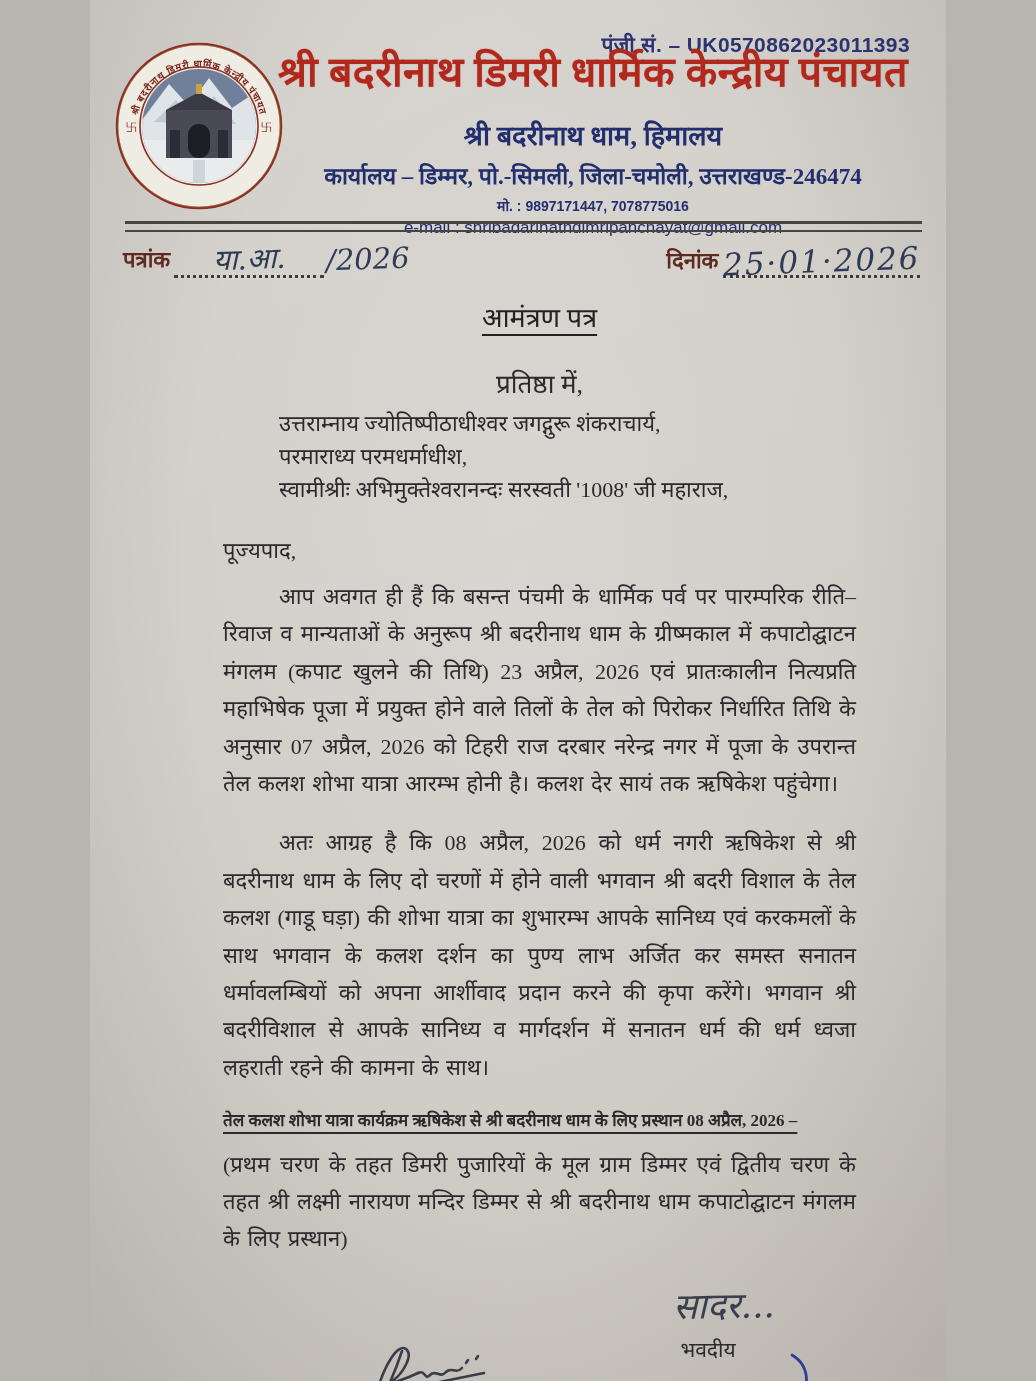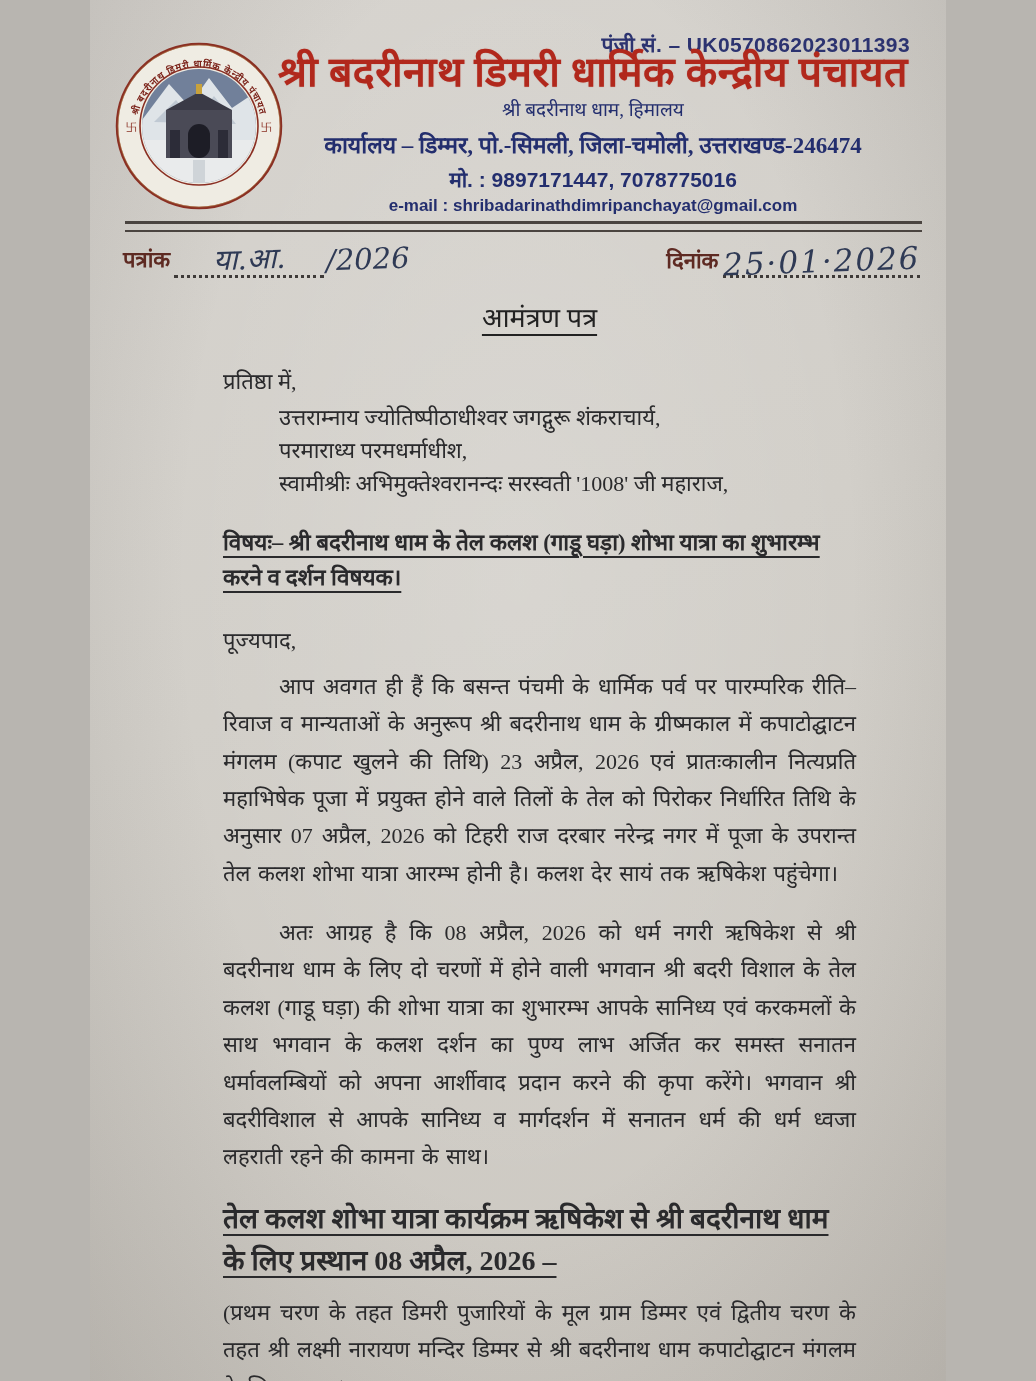--- a/index.html
+++ b/index.html
@@ -21,24 +21,24 @@
     position:absolute;top:30px;right:36px;
     font-family:"Liberation Sans","DejaVu Sans",sans-serif;
     font-size:21px;font-weight:bold;color:#2c3370;letter-spacing:.4px;
   }
   .seal{position:absolute;left:24px;top:40px;width:170px;height:172px;}
   .letterhead{position:absolute;left:168px;right:18px;top:50px;text-align:center;}
   .org-name{
     font-size:41px;font-weight:800;color:#b1281c;line-height:1.12;
     letter-spacing:.5px;text-shadow:0 0 1px rgba(177,40,28,.45);
   }
-  .org-subtitle{margin-top:0;font-size:19px;font-weight:normal;color:#232e6e;}
+  .org-subtitle{margin-top:20px;font-size:27px;font-weight:bold;color:#232e6e;}
   .org-address{margin-top:6px;font-size:23px;font-weight:bold;color:#232e6e;}
-  .org-phone{margin-top:5px;font-size:21px;font-weight:bold;color:#232e6e;font-family:"Liberation Sans","DejaVu Sans",sans-serif;}
-  .org-email{margin-top:3px;font-size:17px;font-weight:bold;color:#232e6e;font-family:"Liberation Sans","DejaVu Sans",sans-serif;}
+  .org-phone{margin-top:5px;font-size:14px;font-weight:bold;color:#232e6e;font-family:"Liberation Sans","DejaVu Sans",sans-serif;}
+  .org-email{margin-top:3px;font-size:17px;font-weight:normal;color:#232e6e;font-family:"Liberation Sans","DejaVu Sans",sans-serif;}
   .double-rule{
     position:absolute;top:221px;left:35px;right:24px;height:6px;
     border-top:3px solid #4a4440;border-bottom:2px solid #4a4440;
   }
   .meta-row{
     position:absolute;top:236px;left:33px;right:26px;
     display:flex;justify-content:space-between;align-items:flex-end;
   }
   .meta-label{font-size:22px;font-weight:bold;color:#5e2a22;}
   .dotted{
@@ -49,34 +49,34 @@
     font-style:italic;color:#2f3a55;display:inline-block;
     transform:rotate(-2deg);
     font-family:"DejaVu Serif","Liberation Serif",serif;
   }
   .ref-hand{font-size:29px;position:relative;top:2px;}
   .ref-suffix{font-size:29px;margin-left:2px;position:relative;top:2px;}
   .date-hand{font-size:31px;letter-spacing:2px;position:relative;top:4px;}
   .content{position:absolute;left:133px;right:90px;top:298px;}
   .letter-title{text-align:center;font-size:27px;font-weight:normal;color:#222;}
   .letter-title span{text-decoration:underline;text-underline-offset:7px;text-decoration-thickness:2px;}
-  .addr-intro{margin-top:30px;font-size:22px;}
+  .addr-intro{margin-top:30px;font-size:26px;text-align:center;}
   .addr-lines{margin-top:6px;margin-left:56px;font-size:22px;line-height:1.5;}
   .subject{
     margin-top:26px;font-size:22.5px;font-weight:bold;line-height:1.55;
     text-decoration:underline;text-underline-offset:6px;text-decoration-thickness:2px;
   }
   .greeting{margin-top:28px;font-size:22px;}
   .para{
     font-size:22px;line-height:1.7;text-align:justify;
     text-indent:56px;margin:14px 0 22px;word-spacing:2px;
   }
   .para.no-indent{text-indent:0;margin-top:12px;margin-bottom:4px;}
   .program-heading{
-    margin-top:4px;font-size:28px;font-weight:bold;line-height:1.5;
+    margin-top:4px;font-size:17px;font-weight:bold;line-height:1.5;
     text-decoration:underline;text-underline-offset:6px;text-decoration-thickness:2px;font-family:Liberation Serif, serif;
   }
   .closing{
     margin-top:18px;margin-left:450px;
     font-size:36px;color:#3a3f4d;transform:rotate(-1deg);
   }
   .sig-row{display:flex;justify-content:space-between;margin-top:6px;}
   .sig-left{width:300px;margin-left:70px;text-align:center;}
   .sig-right{width:300px;margin-right:-28px;text-align:center;position:relative;}
   .valediction{font-size:21px;color:#2a2a2c;transform:translateX(-26px);margin-bottom:-14px;}
@@ -151,21 +151,20 @@
   <div class="content">
     <div class="letter-title"><span>आमंत्रण पत्र</span></div>
 
     <div class="addr-intro">प्रतिष्ठा में,</div>
     <div class="addr-lines">
       <div>उत्तराम्नाय ज्योतिष्पीठाधीश्वर जगद्गुरू शंकराचार्य,</div>
       <div>परमाराध्य परमधर्माधीश,</div>
       <div>स्वामीश्रीः अभिमुक्तेश्वरानन्दः सरस्वती '1008' जी महाराज,</div>
     </div>
 
-    <div class="subject">विषयः– श्री बदरीनाथ धाम के तेल कलश (गाडू घड़ा) शोभा यात्रा का शुभारम्भ करने व दर्शन विषयक।</div>
 
     <div class="greeting">पूज्यपाद,</div>
 
     <p class="para">आप अवगत ही हैं कि बसन्त पंचमी के धार्मिक पर्व पर पारम्परिक रीति–रिवाज व मान्यताओं के अनुरूप श्री बदरीनाथ धाम के ग्रीष्मकाल में कपाटोद्घाटन मंगलम (कपाट खुलने की तिथि) 23 अप्रैल, 2026 एवं प्रातःकालीन नित्यप्रति महाभिषेक पूजा में प्रयुक्त होने वाले तिलों के तेल को पिरोकर निर्धारित तिथि के अनुसार 07 अप्रैल, 2026 को टिहरी राज दरबार नरेन्द्र नगर में पूजा के उपरान्त तेल कलश शोभा यात्रा आरम्भ होनी है। कलश देर सायं तक ऋषिकेश पहुंचेगा।</p>
     <p class="para">अतः आग्रह है कि 08 अप्रैल, 2026 को धर्म नगरी ऋषिकेश से श्री बदरीनाथ धाम के लिए दो चरणों में होने वाली भगवान श्री बदरी विशाल के तेल कलश (गाडू घड़ा) की शोभा यात्रा का शुभारम्भ आपके सानिध्य एवं करकमलों के साथ भगवान के कलश दर्शन का पुण्य लाभ अर्जित कर समस्त सनातन धर्मावलम्बियों को अपना आर्शीवाद प्रदान करने की कृपा करेंगे। भगवान श्री बदरीविशाल से आपके सानिध्य व मार्गदर्शन में सनातन धर्म की धर्म ध्वजा लहराती रहने की कामना के साथ।</p>
 
     <div class="program-heading">तेल कलश शोभा यात्रा कार्यक्रम ऋषिकेश से श्री बदरीनाथ धाम के लिए प्रस्थान 08 अप्रैल, 2026 –</div>
     <p class="para no-indent">(प्रथम चरण के तहत डिमरी पुजारियों के मूल ग्राम डिम्मर एवं द्वितीय चरण के तहत श्री लक्ष्मी नारायण मन्दिर डिम्मर से श्री बदरीनाथ धाम कपाटोद्घाटन मंगलम के लिए प्रस्थान)</p>
 
     <div class="closing hand">सादर...</div>

